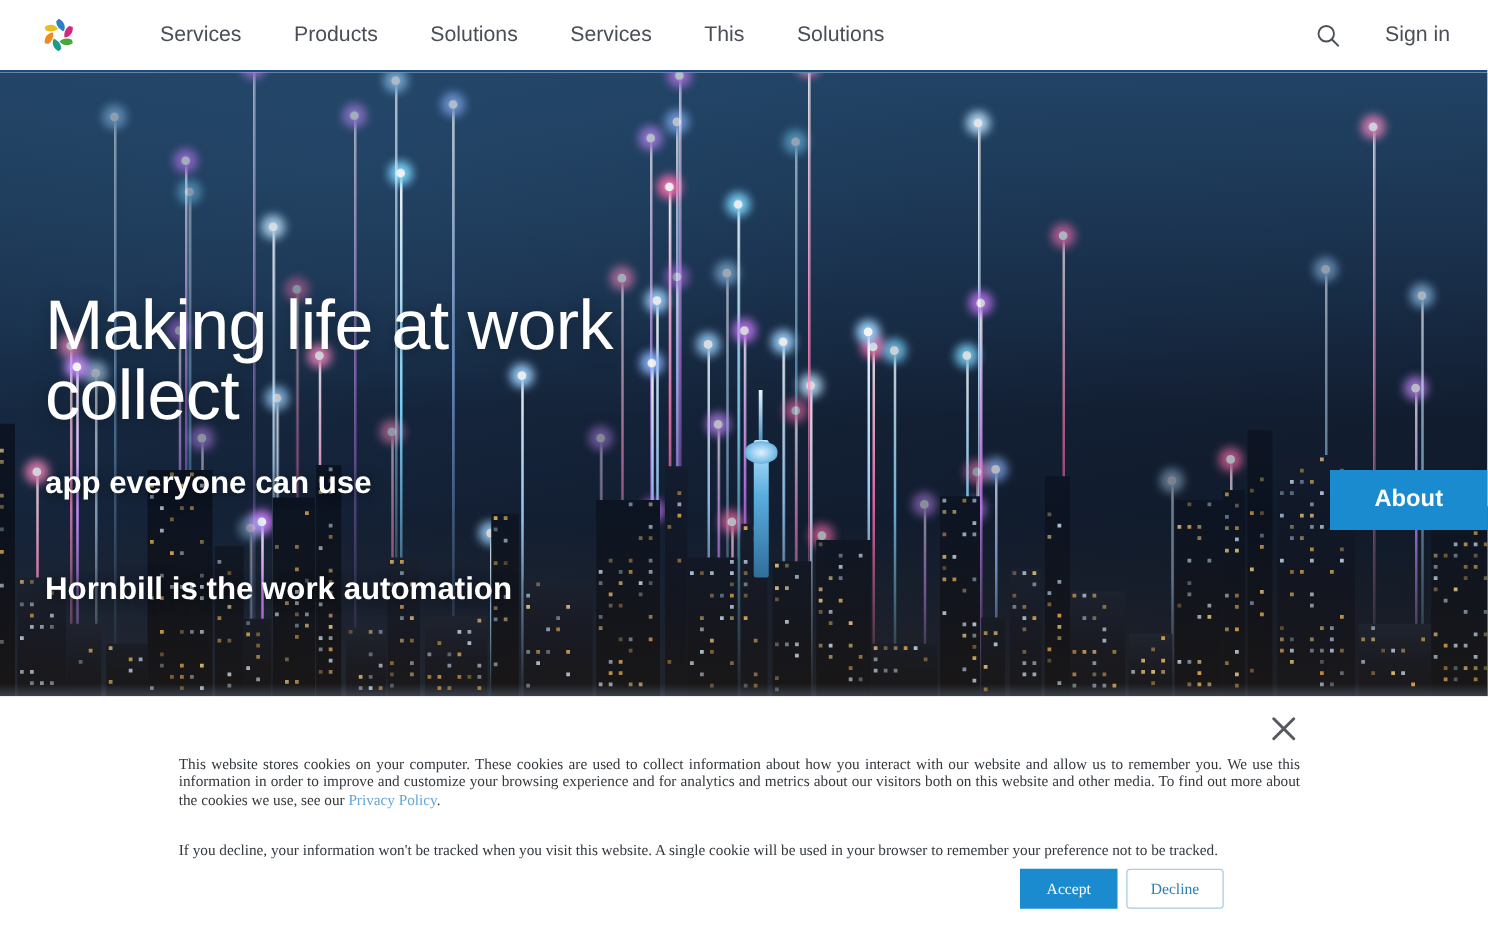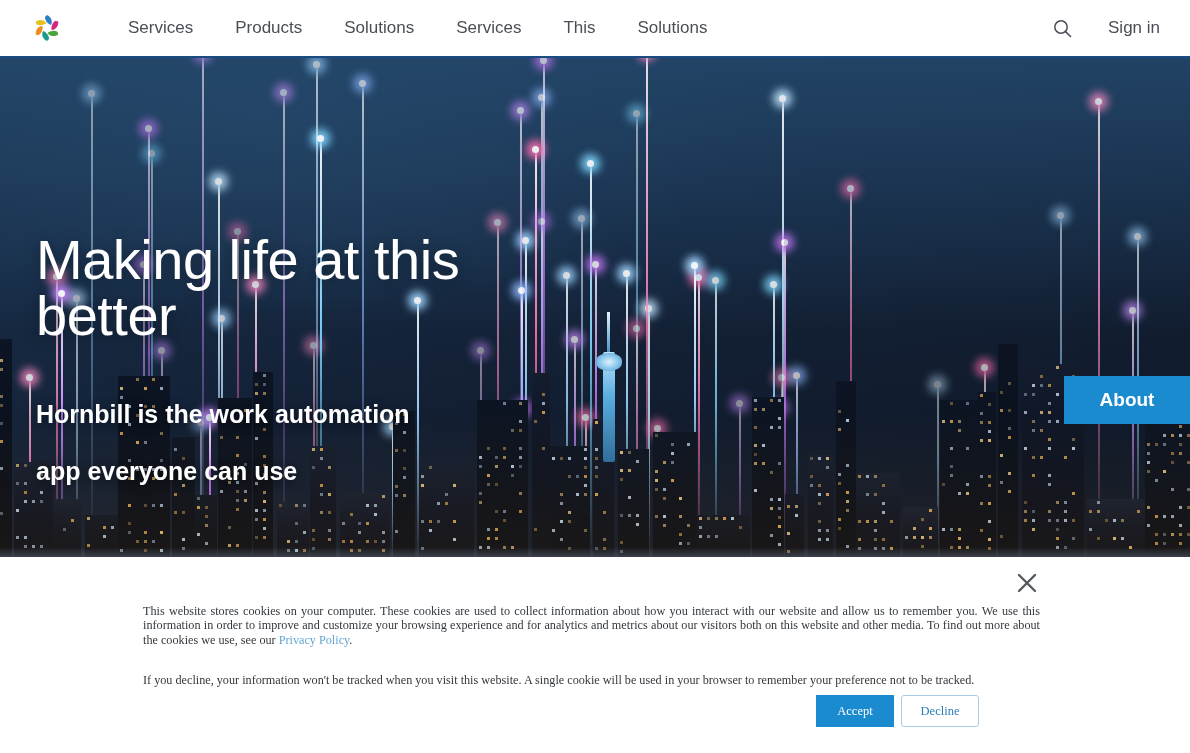--- a/index.html
+++ b/index.html
@@ -1157,23 +1157,23 @@
           </div>
         </div>
       </div>
     <div class="tower"></div>
     <div class="tower-pod"></div>
     <div class="tower-spire"></div>
     <div class="city-glow"></div>
     <div class="hero-bottom-fade"></div>
 
     <div class="hero-copy">
-      <div class="hero-title">Making life at this better</div>
+      <div class="hero-title">Making life at work collect</div>
+      <div class="hero-sub-line hero-sub-2">app everyone can use</div>
       <div class="hero-sub-line hero-sub-1">Hornbill is the work automation</div>
-      <div class="hero-sub-line hero-sub-2">app everyone can use</div>
     </div>
 
     <div class="cta-stack">
       <div class="cta-btn">About</div>
     </div>
   </div>
 
   <div class="cookie">
     <span class="cookie-close">
       <svg width="22" height="22" viewBox="0 0 22 22">

